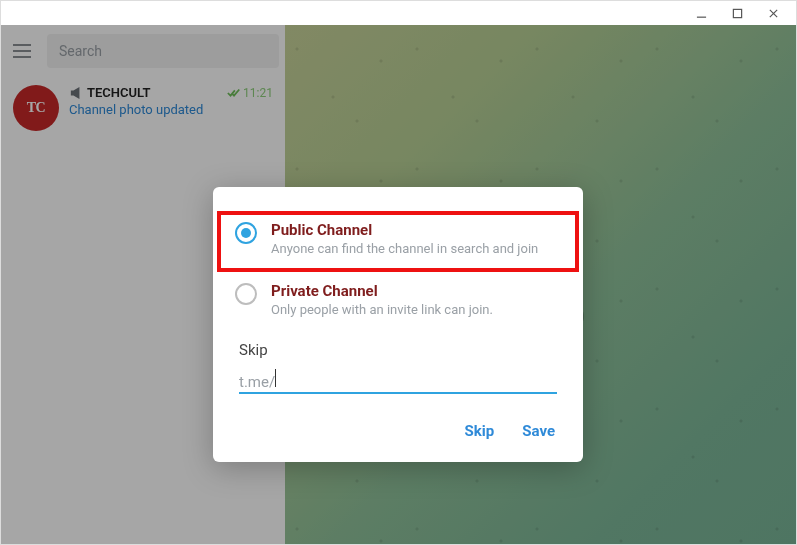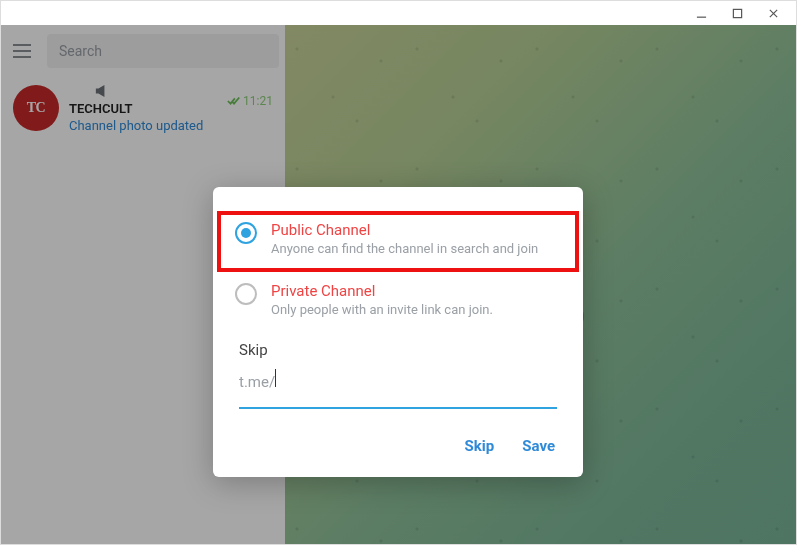--- a/index.html
+++ b/index.html
@@ -18,21 +18,21 @@
   .hamburger { width: 30px; height: 30px; display:flex; align-items:center; justify-content:center; color:#8a8f94; }
   .hamburger svg { width:18px; height:14px; stroke:#8a8f94; stroke-width:2; }
   .search { flex:1; height:34px; background:#f1f1f1; border-radius:4px; display:flex; align-items:center; padding: 0 12px; color:#999; font-size:14px; }
   .search input { border:0; outline:0; background:transparent; width:100%; font-size:14px; color:#333; }
   .search input::placeholder { color:#9aa0a6; }
 
   .chat-item { display:flex; padding: 8px 12px; gap:10px; }
   .avatar { width:46px; height:46px; border-radius:50%; background:#c62828; color:#fff; display:flex; align-items:center; justify-content:center; font-weight:700; font-size:14px; letter-spacing:-0.5px; font-family: Georgia, serif;}
   .chat-meta { flex:1; min-width:0; }
   .chat-top { display:flex; justify-content:space-between; align-items:center; }
-  .chat-name { font-weight:600; font-size:13px; color:#222; display:flex; align-items:center; gap:4px;flex-direction:column;}
+  .chat-name { font-weight:600; font-size:13px; color:#222; display:flex; align-items:center; gap:4px;}
   .megaphone { width:14px; height:12px; fill:#6c7278; }
   .chat-time { font-size:12px; color:#8fcf7d; display:flex; align-items:center; gap:2px;}
   .chat-time svg { width:14px; height:10px; stroke:#6fbf5b; stroke-width:2; fill:none; }
   .chat-sub { font-size:13px; color:#2f8ad8; margin-top:2px;}
 
   
   .rightcol { flex:1; position:relative; overflow:hidden; }
   .pattern { position:absolute; inset:0; background:
     linear-gradient(135deg, #c8d39a 0%, #b7cf95 25%, #8fc19a 55%, #7db798 80%, #79b497 100%);
   }
@@ -49,26 +49,26 @@
   .dim { position:absolute; inset:0; background: rgba(0,0,0,0.35); z-index: 4; }
 
   
   .modal { position:absolute; z-index:6; top: 162px; left: 212px; width: 370px; background:#fff; border-radius:6px; box-shadow: 0 6px 30px rgba(0,0,0,0.25); padding: 24px 0 12px; }
   .opt-row { padding: 10px 26px 14px 22px; display:flex; gap:14px; cursor:pointer; }
   .opt-row.highlight { outline: 4px solid #e11; outline-offset: -4px; margin: 0 4px; padding: 10px 22px 14px 18px; }
   .radio { width:22px; height:22px; border:2px solid #bdbdbd; border-radius:50%; flex-shrink:0; margin-top:1px; position:relative; }
   .radio.selected { border-color:#2fa3e0; }
   .radio.selected::after { content:""; position:absolute; inset:4px; background:#2fa3e0; border-radius:50%; }
   .opt-text { flex:1; }
-  .opt-title { font-size:15px; font-weight:400; color:#ef4444; }
+  .opt-title { font-size:15px; font-weight:700; color:#7f1d1d; }
   .opt-desc { font-size:13px; color:#9aa0a6; margin-top:2px; line-height:1.3; }
 
   .link-block { padding: 8px 26px 0; }
   .link-label { font-size:15px; color:#444; margin-bottom: 10px; }
-  .link-input-wrap { border-bottom: 2px solid #2fa3e0; padding-bottom: 16px; display:flex; align-items:baseline; font-size:15px; }
+  .link-input-wrap { border-bottom: 2px solid #2fa3e0; padding-bottom: 1px; display:flex; align-items:baseline; font-size:15px; }
   .link-prefix { color:#9aa0a6; }
   .link-input { border:0; outline:0; font-size:15px; flex:1; color:#333; padding:0; }
   .caret { display:inline-block; width:1px; height:18px; background:#333; margin-left:0; vertical-align:middle; }
 
   .modal-actions { display:flex; justify-content:flex-end; gap: 28px; padding: 28px 28px 10px; }
   .modal-btn { background:none; border:0; font-size:15px; font-weight:700; color:#2f8ad8; cursor:pointer; }
 </style>
 </head>
 <body>
 

